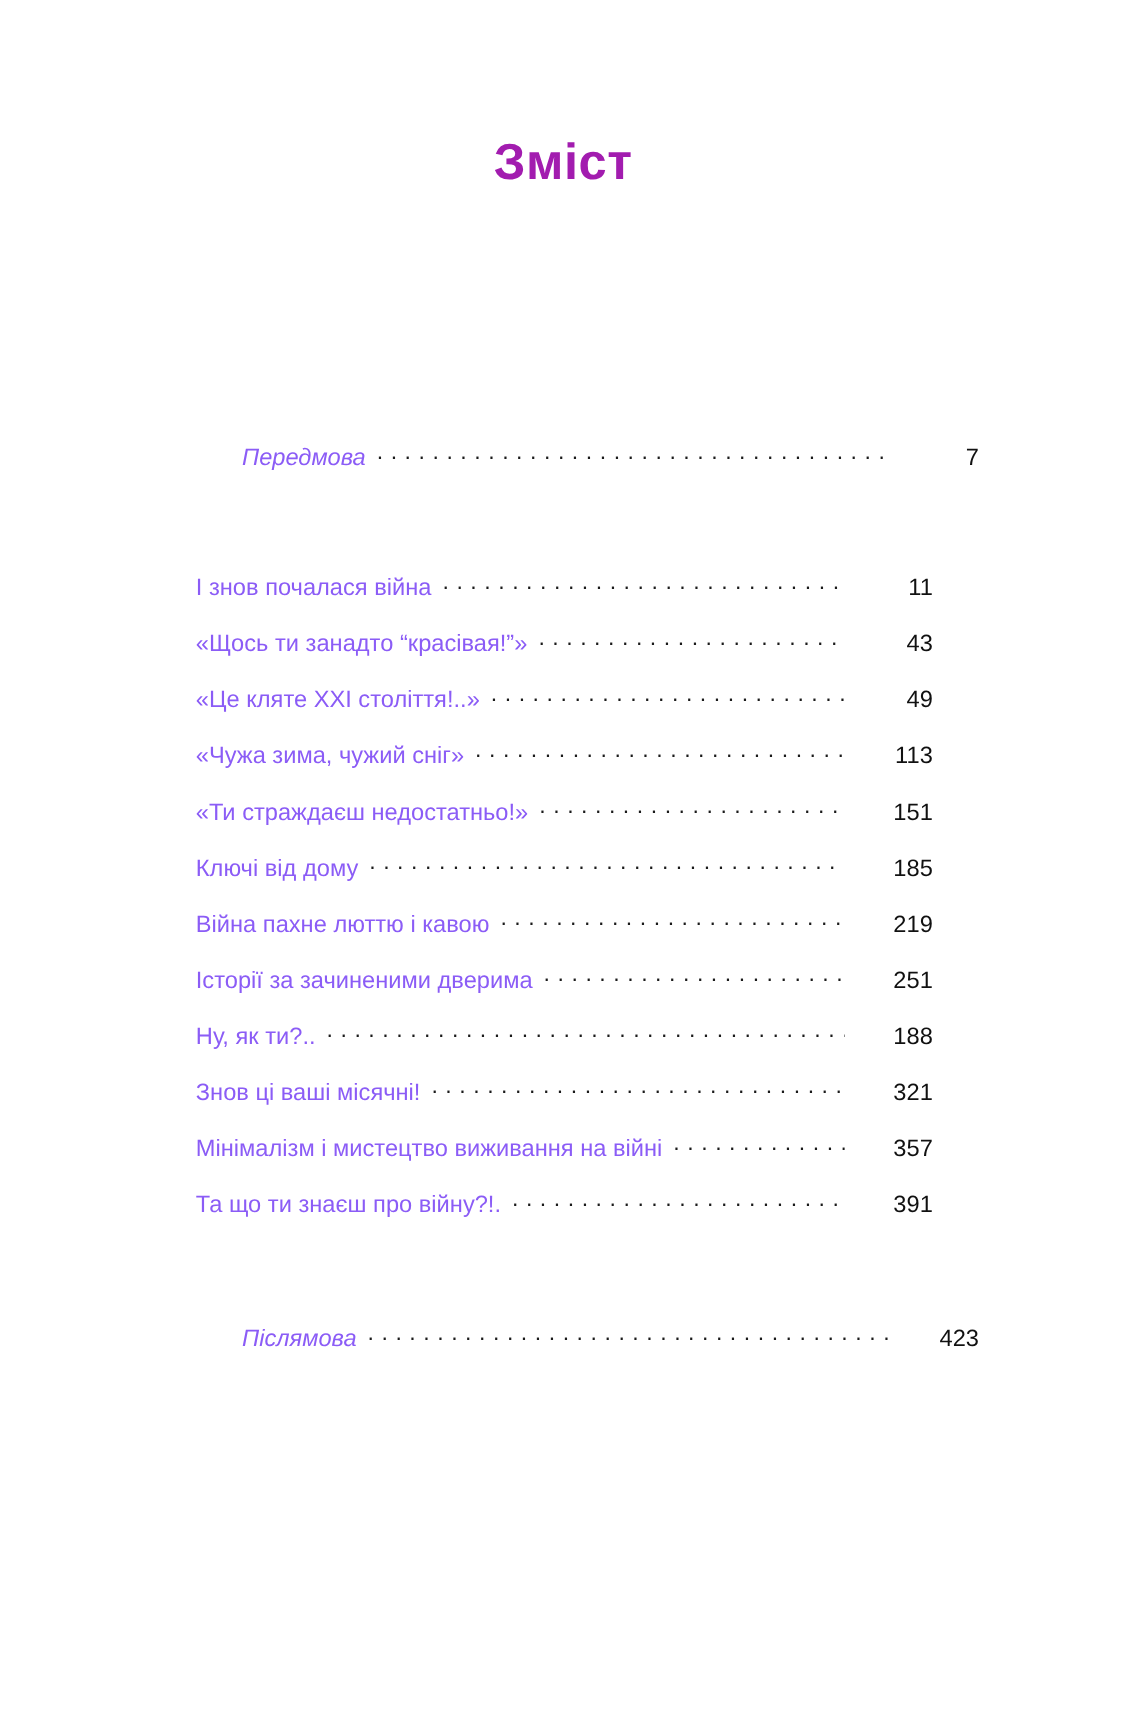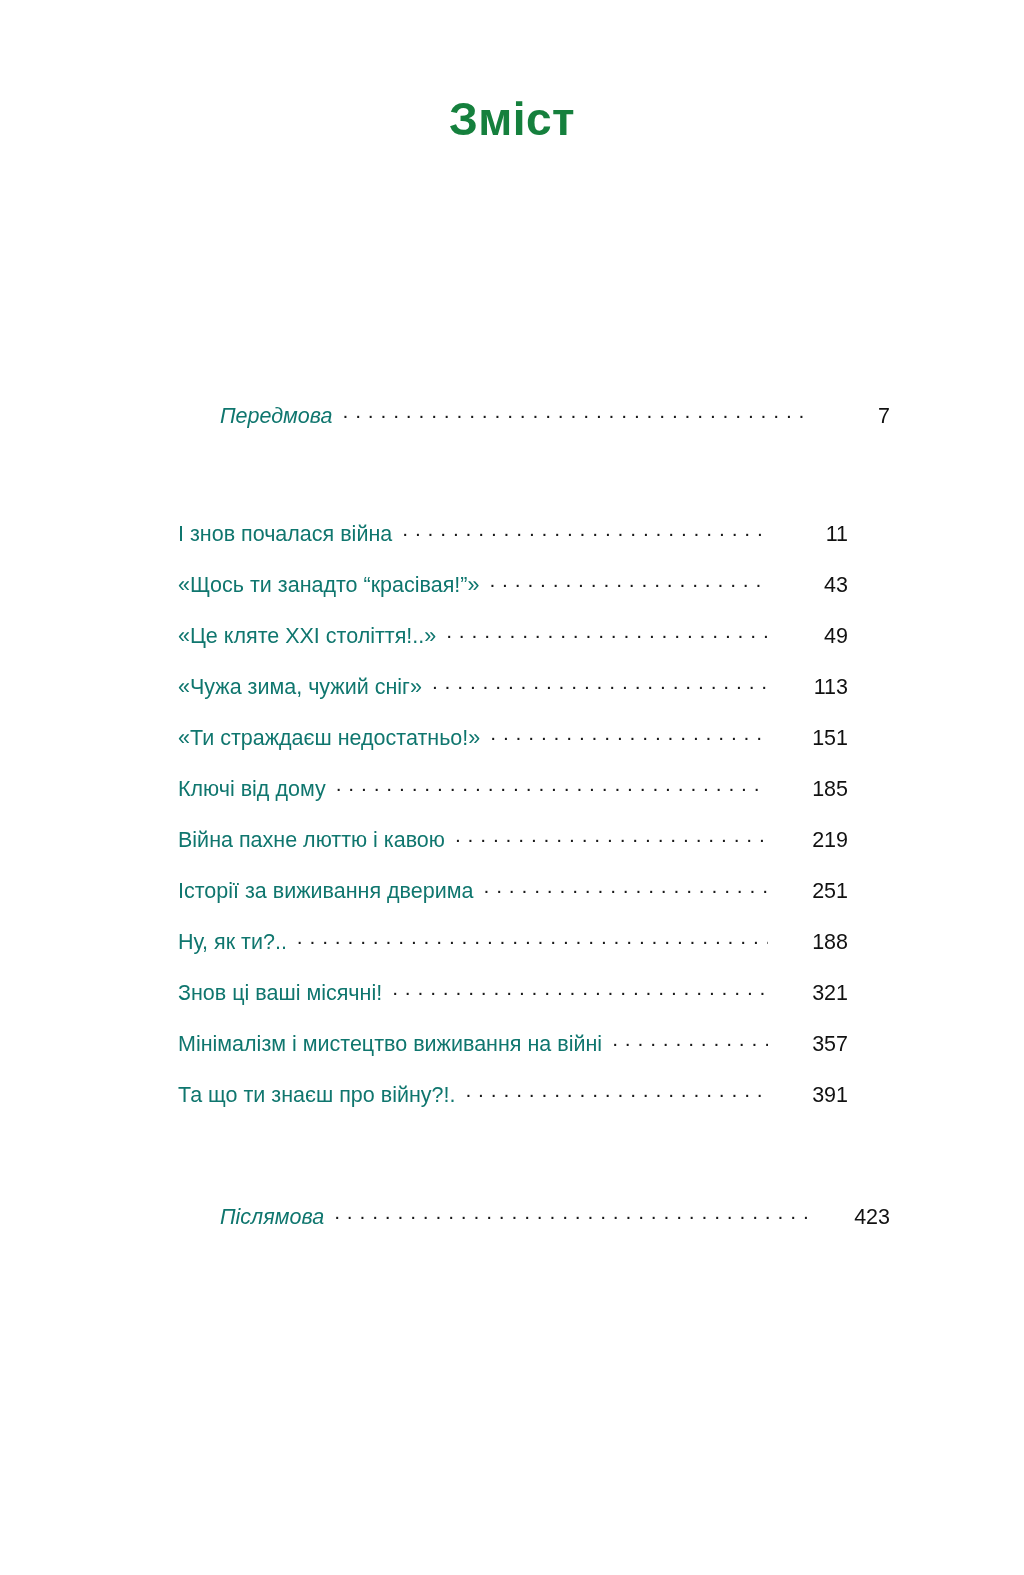--- a/index.html
+++ b/index.html
@@ -18,28 +18,28 @@
 
   .page {
     width: 1024px;
     height: 1575px;
     position: relative;
     box-sizing: border-box;
   }
 
   .toc-title {
     position: absolute;
-    top: 92px;
+    top: 120px;
     left: 0;
     width: 1024px;
     text-align: center;
     font-size: 46px;
     font-weight: 700;
     letter-spacing: 0.5px;
-    color: #15803d;
+    color: #a21caf;
   }
 
   .toc-block {
     position: absolute;
     left: 178px;
     width: 670px;
   }
 
   .preface-block { top: 404px; }
   .chapters-block { top: 522px; }
@@ -48,21 +48,21 @@
   .toc-row {
     display: flex;
     align-items: baseline;
     width: 100%;
     height: 51px;
   }
 
   .toc-row .label {
     font-size: 21.5px;
     white-space: nowrap;
-    color: #0f766e;
+    color: #8b5cf6;
   }
 
   .toc-row.italic .label {
     font-style: italic;
     font-size: 21.5px;
   }
 
   .toc-row.indent {
     padding-left: 42px;
   }
@@ -148,21 +148,21 @@
       <span class="page-num">185</span>
     </div>
 
     <div class="toc-row">
       <span class="label">Війна пахне люттю і кавою</span>
       <span class="leader"></span>
       <span class="page-num">219</span>
     </div>
 
     <div class="toc-row">
-      <span class="label">Історії за виживання дверима</span>
+      <span class="label">Історії за зачиненими дверима</span>
       <span class="leader"></span>
       <span class="page-num">251</span>
     </div>
 
     <div class="toc-row">
       <span class="label">Ну, як ти?..</span>
       <span class="leader"></span>
       <span class="page-num">188</span>
     </div>
 

